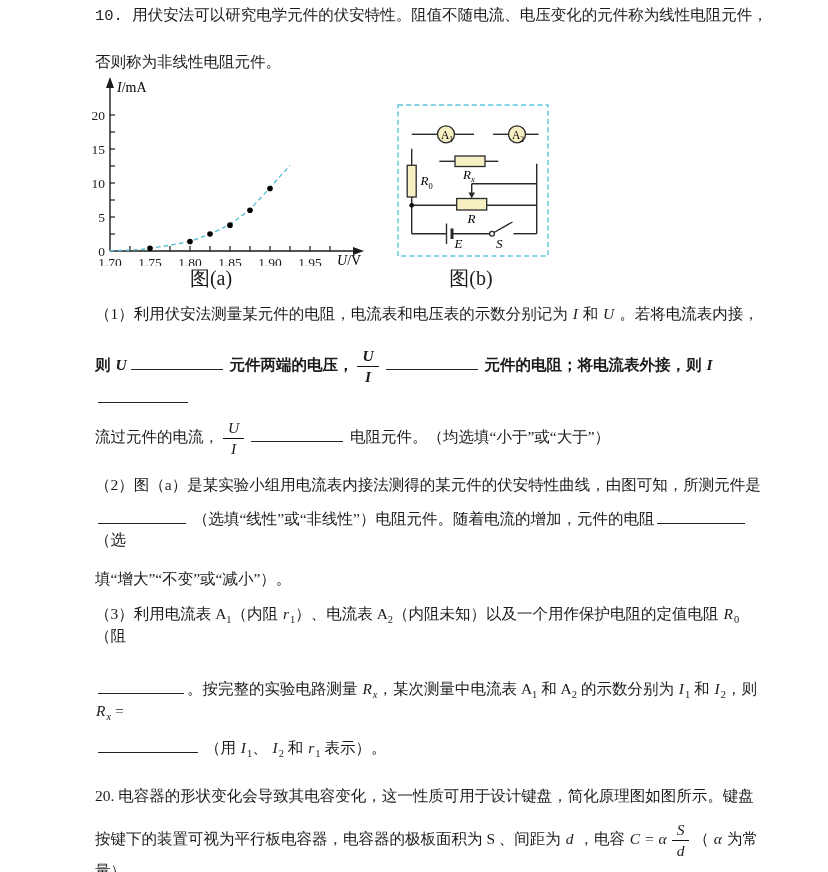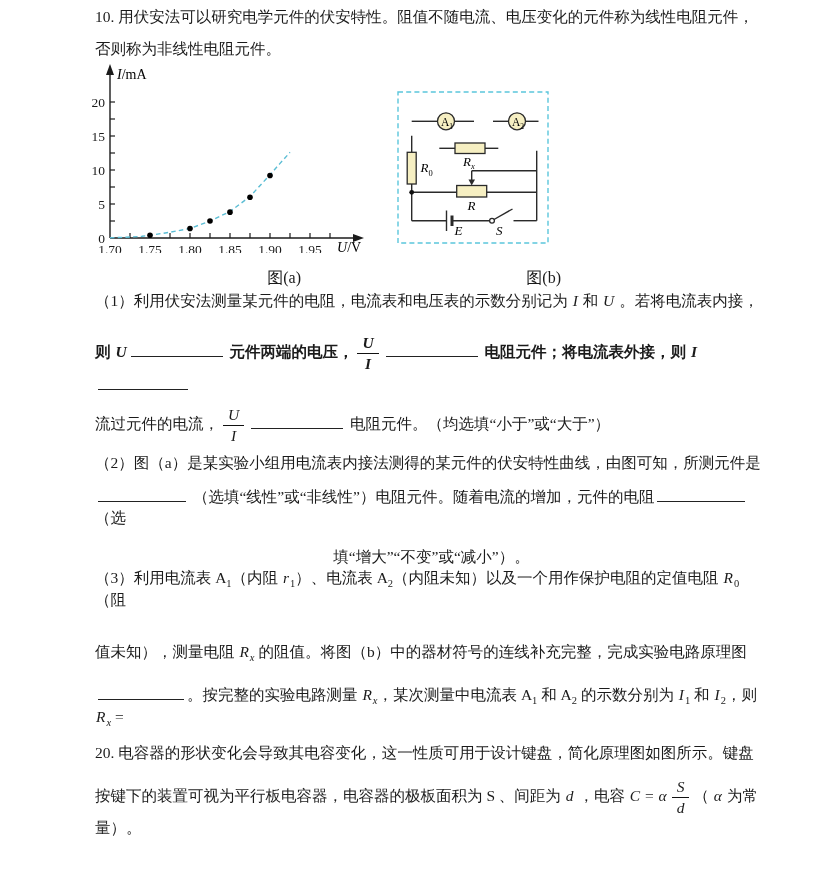--- a/index.html
+++ b/index.html
@@ -9,30 +9,30 @@
   .pagepad{padding-top:6px;}
   .tline{margin-left:95px;margin-right:60px;}
   .mv{font-family:"Liberation Serif",serif;font-style:italic;padding:0 1px;}
   sub{font-size:10.5px;vertical-align:-3.5px;line-height:1;}
   sub.si{font-style:italic;}
   .blank{display:inline-block;height:1.05em;border-bottom:1px solid #222;margin:0 3px;vertical-align:baseline;}
   .frac{display:inline-block;vertical-align:middle;text-align:center;margin:0 4px;line-height:1.15;font-style:italic;}
   .frac .num{display:block;border-bottom:1px solid #111;padding:0 5px 1px 5px;}
   .frac .den{display:block;padding:1px 5px 0 5px;}
   
-  .ti-0{margin-bottom:13px;} .ti-1{margin-bottom:0;font-family:Liberation Mono, monospace;}
+  .ti-0{margin-bottom:26px;font-family:Liberation Mono, monospace;} .ti-1{margin-bottom:0;font-family:Liberation Mono, monospace;}
   
-  .tb-0{margin-bottom:23px;} .tb-1{margin-bottom:11px;font-weight:bold;} .tb-2{margin-bottom:7px;}
-  .tb-3{margin-bottom:12px;} .tb-4{margin-bottom:18px;}  .tb-5{text-align:center;}
+  .tb-0{margin-bottom:23px;} .tb-1{margin-bottom:11px;font-weight:bold;} .tb-2{margin-bottom:16px;}
+  .tb-3{margin-bottom:12px;} .tb-4{margin-bottom:18px;}  .tb-5{margin-bottom:14px;}
   .tb-6{margin-bottom:31px;} .tb-7{margin-bottom:20px;} .tb-8{margin-bottom:14px;}
   .tb-9{margin-bottom:26px;} .tb-10{margin-bottom:15px;}.tb-11{margin-bottom:8px;}
   .figures{position:relative;height:221px;margin-bottom:8px;}
   .graph-svg{position:absolute;left:85px;top:0px;}
   .circuit-svg{position:absolute;left:390px;top:28px;}
-  .fig-caption{position:absolute;top:206px;width:180px;text-align:right;font-size:16px;}
+  .fig-caption{position:absolute;top:194px;width:180px;text-align:center;font-size:20px;}
   .cap-a{left:121px;} .cap-b{left:381px;}
   svg text{font-family:"Liberation Serif","DejaVu Serif",serif;}
 </style>
 </head>
 <body>
 
 <div class="page pagepad">
 
   <div id="intro-lines">
       <div class="tline ti-0"><span>10. 用伏安法可以研究电学元件的伏安特性。阻值不随电流、电压变化的元件称为线性电阻元件，</span></div>
@@ -143,25 +143,25 @@
       <text x="64.5" y="146" font-size="13" font-style="italic"><tspan>E</tspan></text>
       <text x="106" y="146" font-size="13" font-style="italic"><tspan>S</tspan></text>
     </svg>
 
     <div class="fig-caption cap-a">图(a)</div>
     <div class="fig-caption cap-b">图(b)</div>
   </div>
 
   <div id="body-lines">
       <div class="tline tb-0"><span>（1）利用伏安法测量某元件的电阻，电流表和电压表的示数分别记为 </span><i class="mv">I</i><span> 和 </span><i class="mv">U</i><span> 。若将电流表内接，</span></div>
-      <div class="tline tb-1"><span>则 </span><i class="mv">U</i><span class="blank" style="width: 92px;"></span><span> 元件两端的电压，</span><span class="frac"><span class="num">U</span><span class="den">I</span></span><span class="blank" style="width: 92px;"></span><span> 电阻元件；将电流表外接，则 </span><i class="mv">I</i><span class="blank" style="width: 90px;"></span></div>
+      <div class="tline tb-1"><span>则 </span><i class="mv">U</i><span class="blank" style="width: 92px;"></span><span> 元件两端的电压，</span><span class="frac"><span class="num">U</span><span class="den">I</span></span><span class="blank" style="width: 92px;"></span><span> 元件的电阻；将电流表外接，则 </span><i class="mv">I</i><span class="blank" style="width: 90px;"></span></div>
       <div class="tline tb-2"><span>流过元件的电流，</span><span class="frac"><span class="num">U</span><span class="den">I</span></span><span class="blank" style="width: 92px;"></span><span> 电阻元件。（均选填“小于”或“大于”）</span></div>
       <div class="tline tb-3"><span>（2）图（a）是某实验小组用电流表内接法测得的某元件的伏安特性曲线，由图可知，所测元件是</span></div>
       <div class="tline tb-4"><span class="blank" style="width: 88px;"></span><span> （选填“线性”或“非线性”）电阻元件。随着电流的增加，元件的电阻</span><span class="blank" style="width: 88px;"></span><span> （选</span></div>
       <div class="tline tb-5"><span>填“增大”“不变”或“减小”）。</span></div>
       <div class="tline tb-6"><span>（3）利用电流表 </span><span><span>A</span><sub>1</sub></span><span>（内阻 </span><span><i class="mv">r</i><sub>1</sub></span><span>）、电流表 </span><span><span>A</span><sub>2</sub></span><span>（内阻未知）以及一个用作保护电阻的定值电阻 </span><span><i class="mv">R</i><sub>0</sub></span><span>（阻</span></div>
-      <div class="tline tb-7"><span>值未知），测量电阻 </span><span><i class="mv">R</i><sub class="si">x</sub></span><span> 的阻值。将图（b）中的器材符号的连线补充完整，完成实验电路原理图</span></div>
       <div class="tline tb-8"><span class="blank" style="width: 86px;"></span><span>。按完整的实验电路测量 </span><span><i class="mv">R</i><sub class="si">x</sub></span><span>，某次测量中电流表 </span><span><span>A</span><sub>1</sub></span><span> 和 </span><span><span>A</span><sub>2</sub></span><span> 的示数分别为 </span><span><i class="mv">I</i><sub>1</sub></span><span> 和 </span><span><i class="mv">I</i><sub>2</sub></span><span>，则 </span><span><i class="mv">R</i><sub class="si">x</sub></span><span> =</span></div>
+      <div class="tline tb-9"><span class="blank" style="width: 100px;"></span><span> （用 </span><span><i class="mv">I</i><sub>1</sub></span><span>、 </span><span><i class="mv">I</i><sub>2</sub></span><span> 和 </span><span><i class="mv">r</i><sub>1</sub></span><span> 表示）。</span></div>
       <div class="tline tb-10"><span>20. 电容器的形状变化会导致其电容变化，这一性质可用于设计键盘，简化原理图如图所示。键盘</span></div>
       <div class="tline tb-11"><span>按键下的装置可视为平行板电容器，电容器的极板面积为 S 、间距为 </span><i class="mv">d</i><span> ，电容 </span><i class="mv">C</i><span> = </span><i class="mv">α</i><span class="frac"><span class="num">S</span><span class="den">d</span></span><span>（ </span><i class="mv">α</i><span> 为常量）。</span></div>
     </div>
 
 </div>
 
 </body></html>

